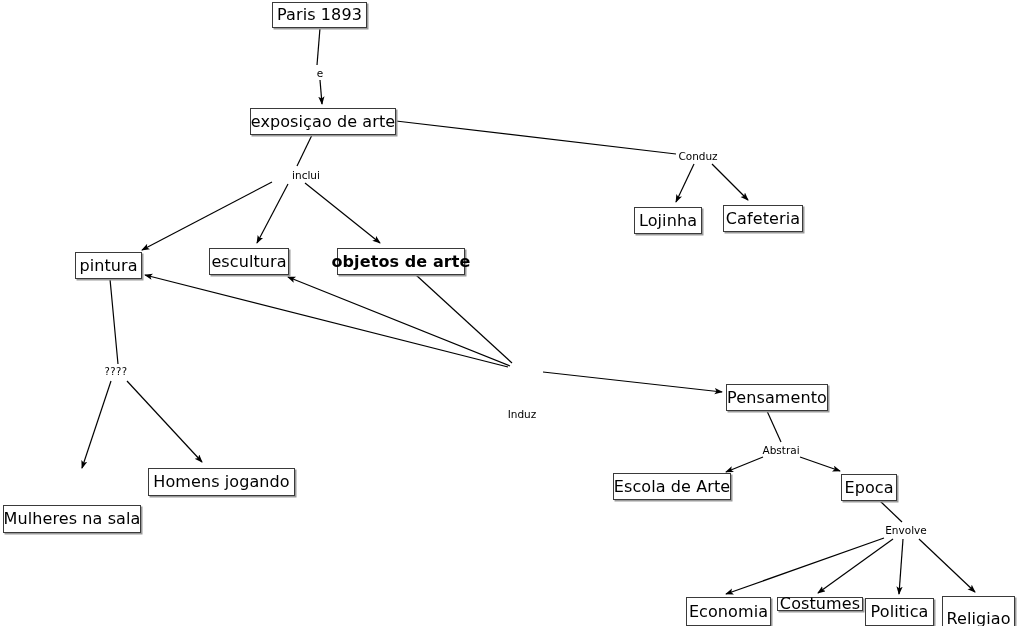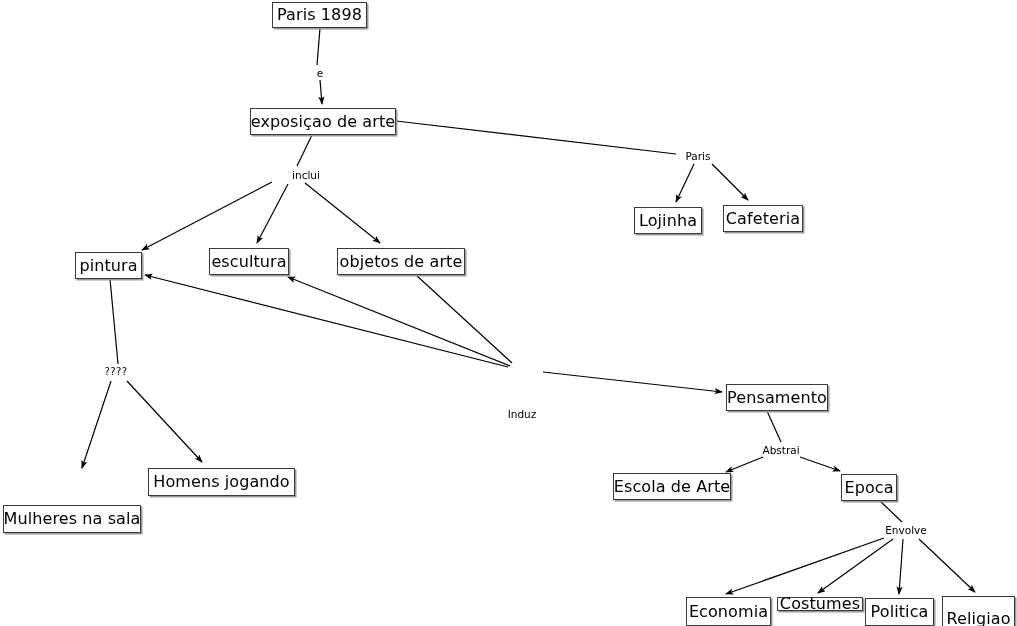--- a/index.html
+++ b/index.html
@@ -90,40 +90,40 @@
         <polyline points="800,457 840,471" fill="none" stroke="#000000" stroke-width="1.2" marker-end="url(#arrowhead)"></polyline>
         <polyline points="880,501 902,522" fill="none" stroke="#000000" stroke-width="1.2"></polyline>
         <polyline points="884,538 726,594" fill="none" stroke="#000000" stroke-width="1.2" marker-end="url(#arrowhead)"></polyline>
         <polyline points="893,539 818,593" fill="none" stroke="#000000" stroke-width="1.2" marker-end="url(#arrowhead)"></polyline>
         <polyline points="903,539 899,594" fill="none" stroke="#000000" stroke-width="1.2" marker-end="url(#arrowhead)"></polyline>
         <polyline points="919,539 975,592" fill="none" stroke="#000000" stroke-width="1.2" marker-end="url(#arrowhead)"></polyline>
       </g>
   </svg>
 
   <div id="node-layer">
-      <div class="node" style="left: 272px; top: 2px; width: 95px; height: 26px;">Paris 1898</div>
+      <div class="node" style="left: 272px; top: 2px; width: 95px; height: 26px;">Paris 1893</div>
       <div class="node" style="left: 250px; top: 108px; width: 146px; height: 27px;">exposiçao de arte</div>
       <div class="node" style="left: 634px; top: 207px; width: 68px; height: 27px;">Lojinha</div>
       <div class="node" style="left: 723px; top: 205px; width: 80px; height: 27px;">Cafeteria</div>
       <div class="node" style="left: 75px; top: 252px; width: 67px; height: 27px;">pintura</div>
       <div class="node" style="left: 209px; top: 248px; width: 80px; height: 27px;">escultura</div>
-      <div class="node" style="left: 337px; top: 248px; width: 128px; height: 27px;">objetos de arte</div>
+      <div class="node" style="left: 337px; top: 248px; width: 128px; height: 27px; font-weight: bold;">objetos de arte</div>
       <div class="node" style="left: 3px; top: 473px; width: 138px; height: 28px; margin-top: 32px;">Mulheres na sala</div>
       <div class="node" style="left: 148px; top: 468px; width: 147px; height: 28px;">Homens jogando</div>
       <div class="node" style="left: 726px; top: 384px; width: 102px; height: 27px;">Pensamento</div>
       <div class="node" style="left: 613px; top: 473px; width: 118px; height: 27px;">Escola de Arte</div>
       <div class="node" style="left: 841px; top: 474px; width: 56px; height: 27px;">Epoca</div>
       <div class="node" style="left: 686px; top: 597px; width: 85px; height: 29px;">Economia</div>
       <div class="node" style="left: 777px; top: 597px; width: 86px; height: 14px;">Costumes</div>
       <div class="node" style="left: 865px; top: 598px; width: 69px; height: 28px;">Politica</div>
       <div class="node" style="left: 942px; top: 596px; width: 73px; height: 46px;">Religiao</div>
     </div>
   <div id="label-layer">
       <div class="link-label" style="left: 320px; top: 73px;">e</div>
-      <div class="link-label" style="left: 698px; top: 156px;">Paris</div>
+      <div class="link-label" style="left: 698px; top: 156px;">Conduz</div>
       <div class="link-label" style="left: 290px; top: 175px; margin-left: 16px;">inclui</div>
       <div class="link-label small-q" style="left: 116px; top: 372px;">????</div>
       <div class="link-label" style="left: 522px; top: 370px; margin-top: 44px;">Induz</div>
       <div class="link-label" style="left: 781px; top: 450px;">Abstrai</div>
       <div class="link-label" style="left: 906px; top: 530px;">Envolve</div>
     </div>
 
 </div>
 
 </body></html>

